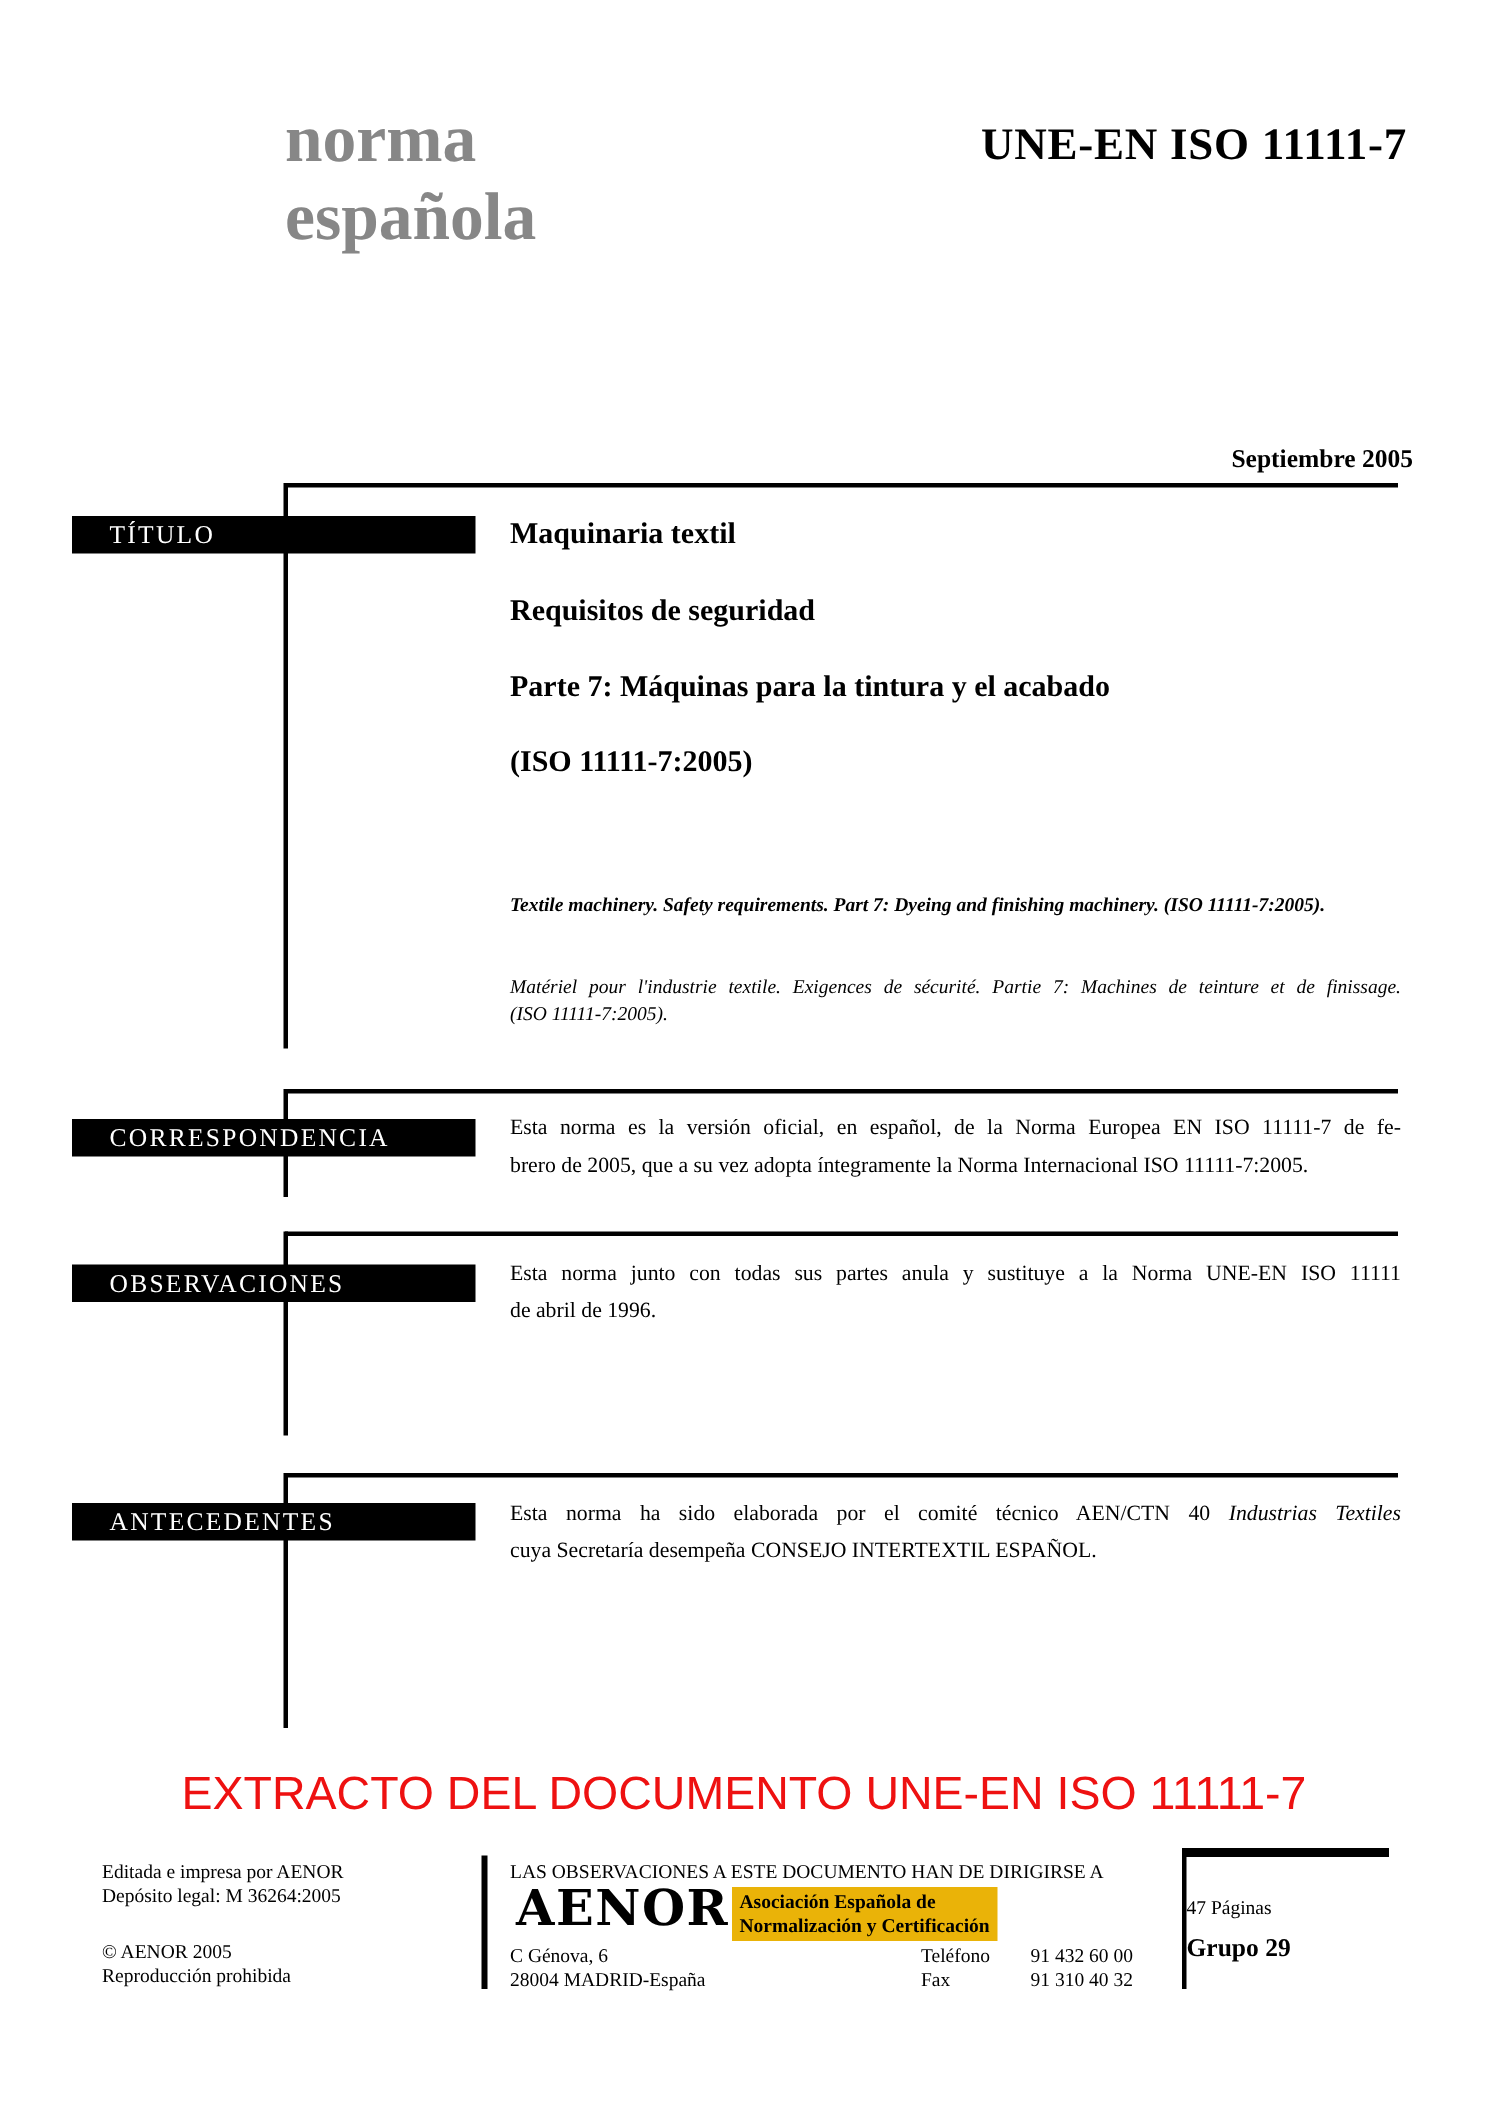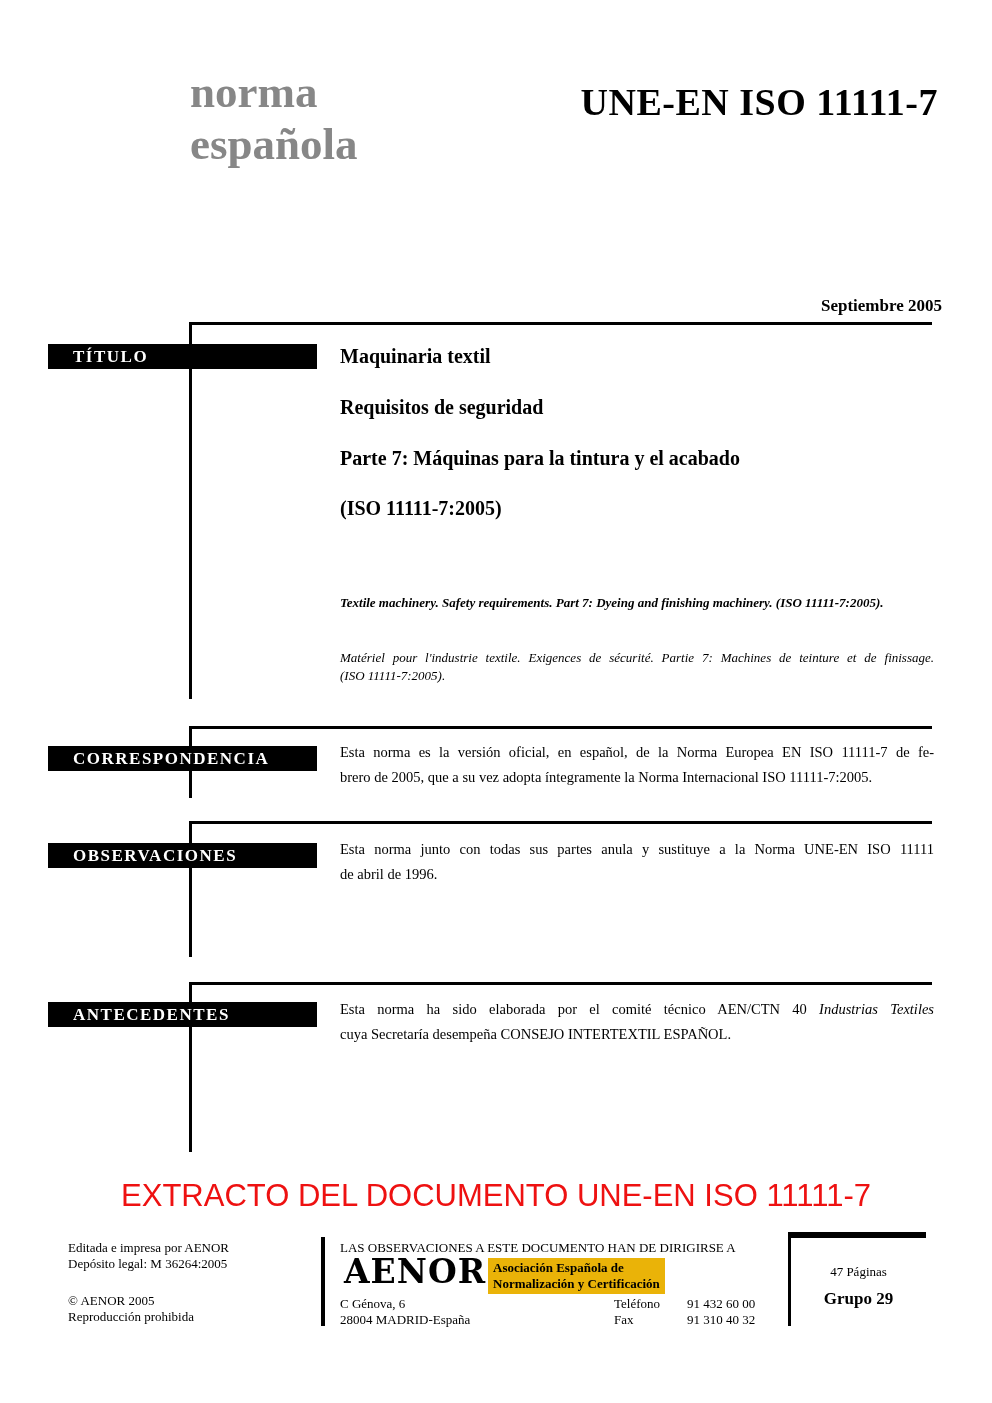--- a/index.html
+++ b/index.html
@@ -2,38 +2,38 @@
 <html><head>
 <meta charset="utf-8">
 <style>
   html,body{margin:0;padding:0;background:#ffffff;}
   #page{position:relative;width:992px;height:1403px;background:#ffffff;
         font-family:"Liberation Serif",serif;color:#000;overflow:hidden;padding-left:12px;}
   .abs{position:absolute;}
 
   
   #logo{left:190px;top:66px;font-size:45px;line-height:52px;font-weight:bold;color:#878787;}
-  #doc-code{left:0;right:66px;top:80px;text-align:right;font-size:38px;font-weight:bold;letter-spacing:0.5px;}
+  #doc-code{left:0;right:66px;top:80px;text-align:right;font-size:30px;font-weight:bold;letter-spacing:0.5px;}
   #date{left:0;right:62px;top:296px;text-align:right;font-size:17px;font-weight:bold;}
 
   
   .hrule{left:190px;width:742px;height:3px;background:#000;}
   #rule-h-title{top:322px;}
   #rule-h-corr{top:726px;}
   #rule-h-obs{top:821px;}
   #rule-h-ant{top:982px;}
   .vrule{left:189px;width:3px;background:#000;}
   #rule-v-title{top:322px;height:377px;}
   #rule-v-corr{top:726px;height:72px;}
   #rule-v-obs{top:821px;height:136px;}
   #rule-v-ant{top:982px;height:170px;}
 
   
   .labelbar{left:48px;width:269px;height:25px;background:#000;color:#fff;
-            font-weight:bold;font-size:17px;letter-spacing:1.5px;line-height:25px;
+            font-weight:normal;font-size:17px;letter-spacing:1.5px;line-height:25px;
             padding-left:25px;box-sizing:border-box;white-space:nowrap;}
   #bar-titulo{top:344px;}
   #bar-corr{top:746px;}
   #bar-obs{top:843px;}
   #bar-ant{top:1002px;}
 
   
   .tline{left:340px;font-size:20px;font-weight:bold;line-height:25px;white-space:nowrap;text-align:right;}
   #title-1{top:344px;}
   #title-2{top:395px;}
@@ -65,21 +65,21 @@
   #f-left2{left:68px;top:1293px;}
   #f-notice{left:340px;top:1240px;white-space:nowrap;}
   #f-logo{left:344px;top:1254px;font-family:"DejaVu Serif",serif;font-size:33px;
           font-weight:bold;letter-spacing:1px;line-height:36px;}
   #f-org{left:488px;top:1258px;font-size:13px;font-weight:bold;line-height:16px;
          background:#eab308;padding:2px 5px;}
   #f-addr{left:340px;top:1296px;}
   #f-tel-labels{left:614px;top:1296px;}
   #f-tel-nums{left:687px;top:1296px;}
   #f-box{left:788px;top:1232px;width:138px;height:94px;border-top:6px solid #000;
-         border-left:3px solid #000;box-sizing:border-box;text-align:center;}
+         border-left:3px solid #000;box-sizing:border-box;text-align:left;}
   #f-pages{margin-top:26px;font-size:13px;}
   #f-group{margin-top:9px;font-size:17px;font-weight:bold;}
 </style>
 </head>
 <body>
 
 <div id="page">
 
   <div class="abs" id="logo">
     <div>norma</div>

